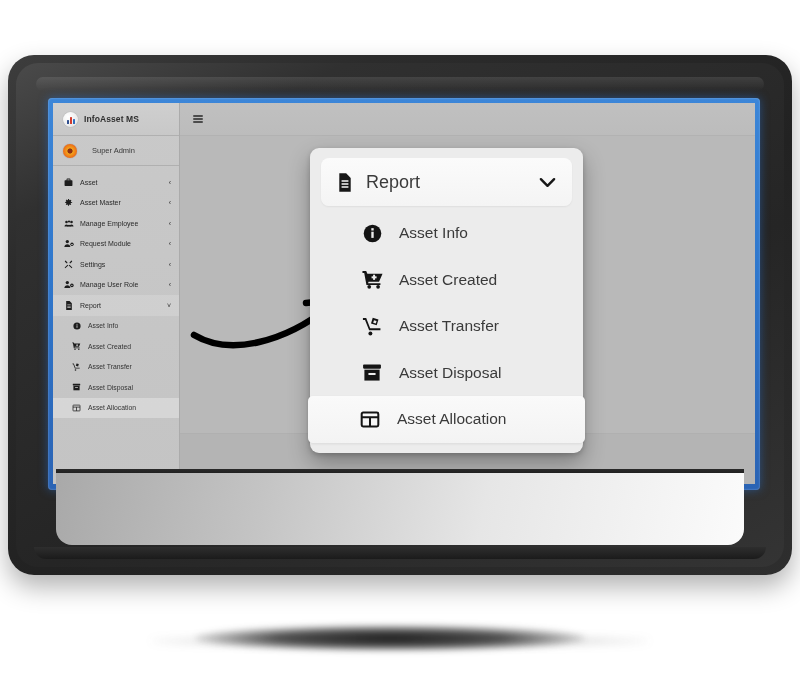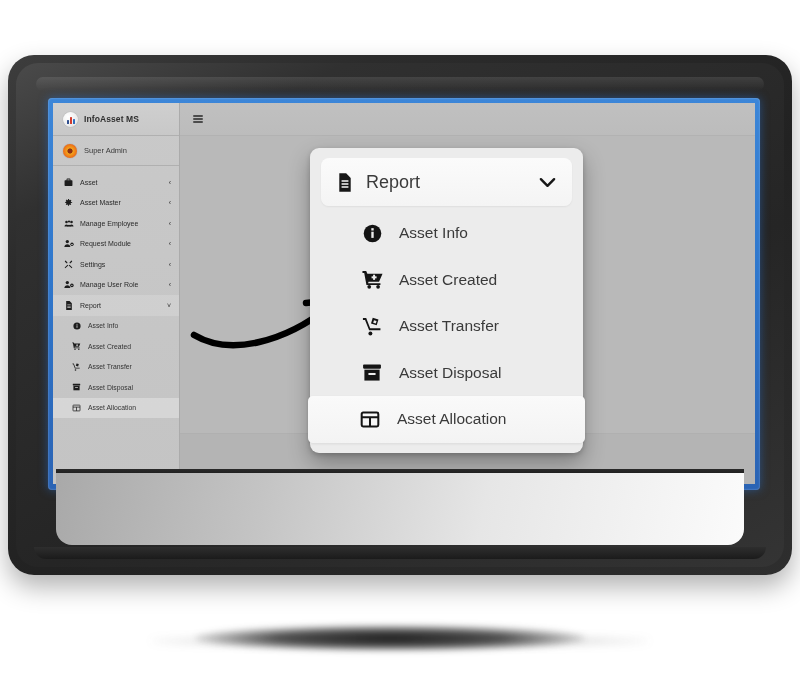--- a/index.html
+++ b/index.html
@@ -77,21 +77,21 @@
   .brand-logo{width:15px;height:15px;border-radius:50%;
     background:radial-gradient(circle at 35% 32%,#ffffff,#ededed 62%,#d8d8d8 100%);
     display:flex;align-items:flex-end;justify-content:center;gap:1px;padding-bottom:3px;box-sizing:border-box;
     box-shadow:0 0 1px rgba(0,0,0,.35);}
   .bar{width:2px;border-radius:.5px;}
   .bar.b1{height:4px;background:#2f4f8f;}
   .bar.b2{height:7px;background:#d23b2e;}
   .bar.b3{height:5px;background:#2f6fc0;}
   .brand-name{font-size:8.5px;color:#2f2f2f;font-weight:700;letter-spacing:.1px;}
 
-  .user{height:29px;display:flex;align-items:center;gap:7px;padding-left:10px;
+  .user{height:29px;display:flex;align-items:center;gap:15px;padding-left:10px;
         border-bottom:1px solid #b0b0b0;}
   .avatar{width:14px;height:14px;border-radius:50%;
     background:radial-gradient(circle at 50% 50%,#8d2f12 0%,#8d2f12 22%,#f2a41c 30%,#ef7a18 58%,#d8410f 100%);
     box-shadow:0 0 1px rgba(0,0,0,.4);}
   .user-name{font-size:7.5px;color:#3a3a3a;}
 
   .nav{padding-top:6px;}
   .nav-item{
     height:20.5px;display:flex;align-items:center;gap:6px;padding:0 8px 0 10px;
     font-size:7px;color:#2a2a2a;cursor:pointer;box-sizing:border-box;

